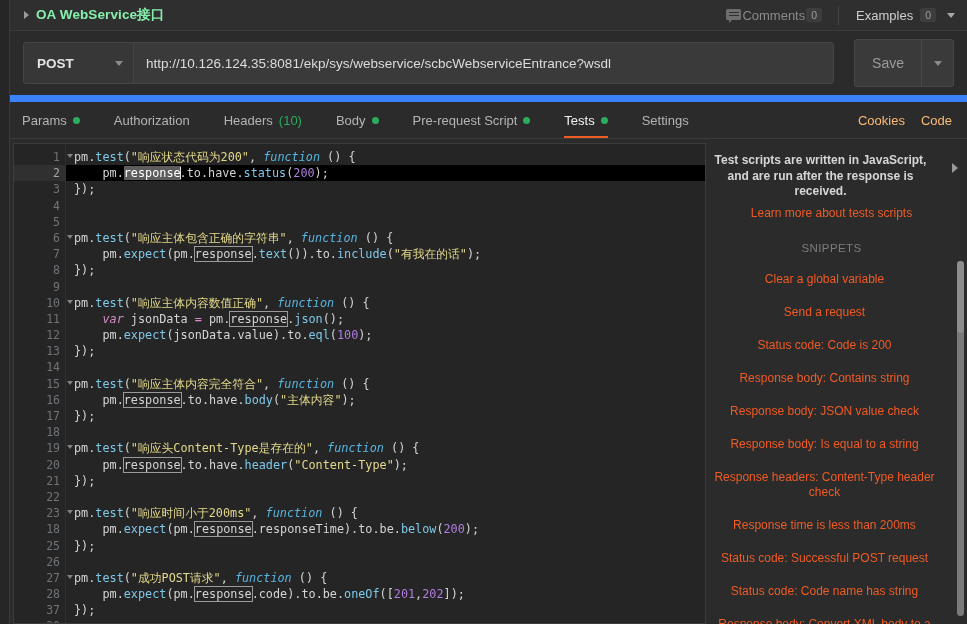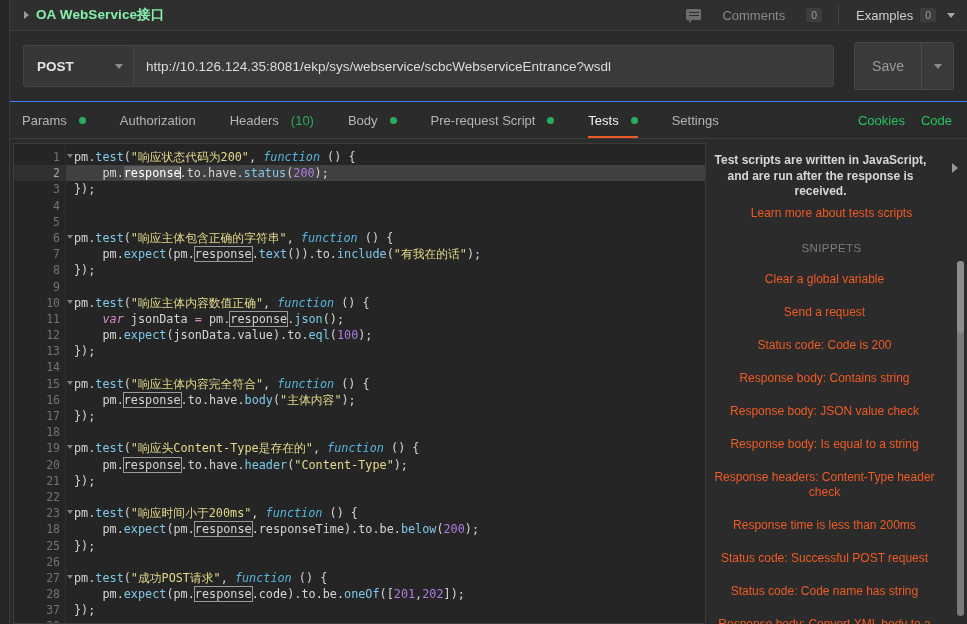--- a/index.html
+++ b/index.html
@@ -64,21 +64,21 @@
   .title-right {
     margin-left: auto;
     display: flex;
     align-items: center;
     height: 100%;
     padding-right: 12px;
   }
   .comments-group {
     display: flex;
     align-items: center;
-    gap: 21px;
+    gap: 1px;
     padding: 0 16px 0 10px;
     border-right: 1px solid #444;
     height: 19px;
   }
   .comment-icon {
     width: 15px; height: 13px;
     position: relative;
   }
   .comment-icon .bubble {
     position: absolute;
@@ -130,21 +130,21 @@
 
   
   .urlbar {
     height: 71px;
     min-height: 71px;
     background: #2b2b2b;
     display: flex;
     align-items: center;
     padding: 0 13px 0 23px;
     gap: 0;
-    border-bottom: 1px solid #3b82f6;
+    border-bottom: 7px solid #3b82f6;
   }
   .method-url {
     display: flex;
     flex: 1;
     height: 42px;
     min-width: 0;
   }
   .method-box {
     width: 110px;
     background: #373737;
@@ -253,21 +253,21 @@
     background: #2b2b2b;
     border-bottom: 1px solid #3b3b3b;
     display: flex;
     align-items: stretch;
     padding-left: 22px;
     position: relative;
   }
   .tab {
     display: flex;
     align-items: center;
-    gap: 12px;
+    gap: 6px;
     padding: 0 18px 0 0;
     margin-right: 16px;
     font-size: 13px;
     color: #b4b4b4;
     cursor: pointer;
     position: relative;
   }
   .tab.active { color: #f2f2f2; }
   .tab.active::after {
     content: "";
@@ -285,21 +285,21 @@
   }
   .hdr-count { color: #2aad5c; font-size: 13px; }
   .tab-right {
     margin-left: auto;
     display: flex;
     align-items: center;
     gap: 16px;
     padding-right: 15px;
     font-size: 13px;
   }
-  .link-orange { color: #22c55e; cursor: pointer; }
+  .link-orange { color: #fdba74; cursor: pointer; }
 
   
   .body-area {
     flex: 1;
     display: flex;
     background: #2b2b2b;
     min-height: 0;
     padding: 4px 0 0 13px;
     position: relative;
   }
@@ -354,21 +354,21 @@
     overflow: hidden;
     position: relative;
   }
   .cline {
     height: 16.2px;
     line-height: 16.2px;
     white-space: pre;
     padding-left: 8px;
     color: #d4d4d4;
   }
-  .cline.active { background: #404040; }
+  .cline.active { background: #000000; }
 
   .t-plain  { color: #d4d4d4; text-align: right; }
   .t-prop   { color: #7fc8e8; }
   .t-str    { color: #e4d98a; }
   .t-kw     { color: #56b6e0; font-style: italic; }
   .t-var    { color: #d98cc8; font-style: italic; }
   .t-num    { color: #b07de0; }
   .t-punc   { color: #d4d4d4; }
   .t-op     { color: #d98cc8; }
 

